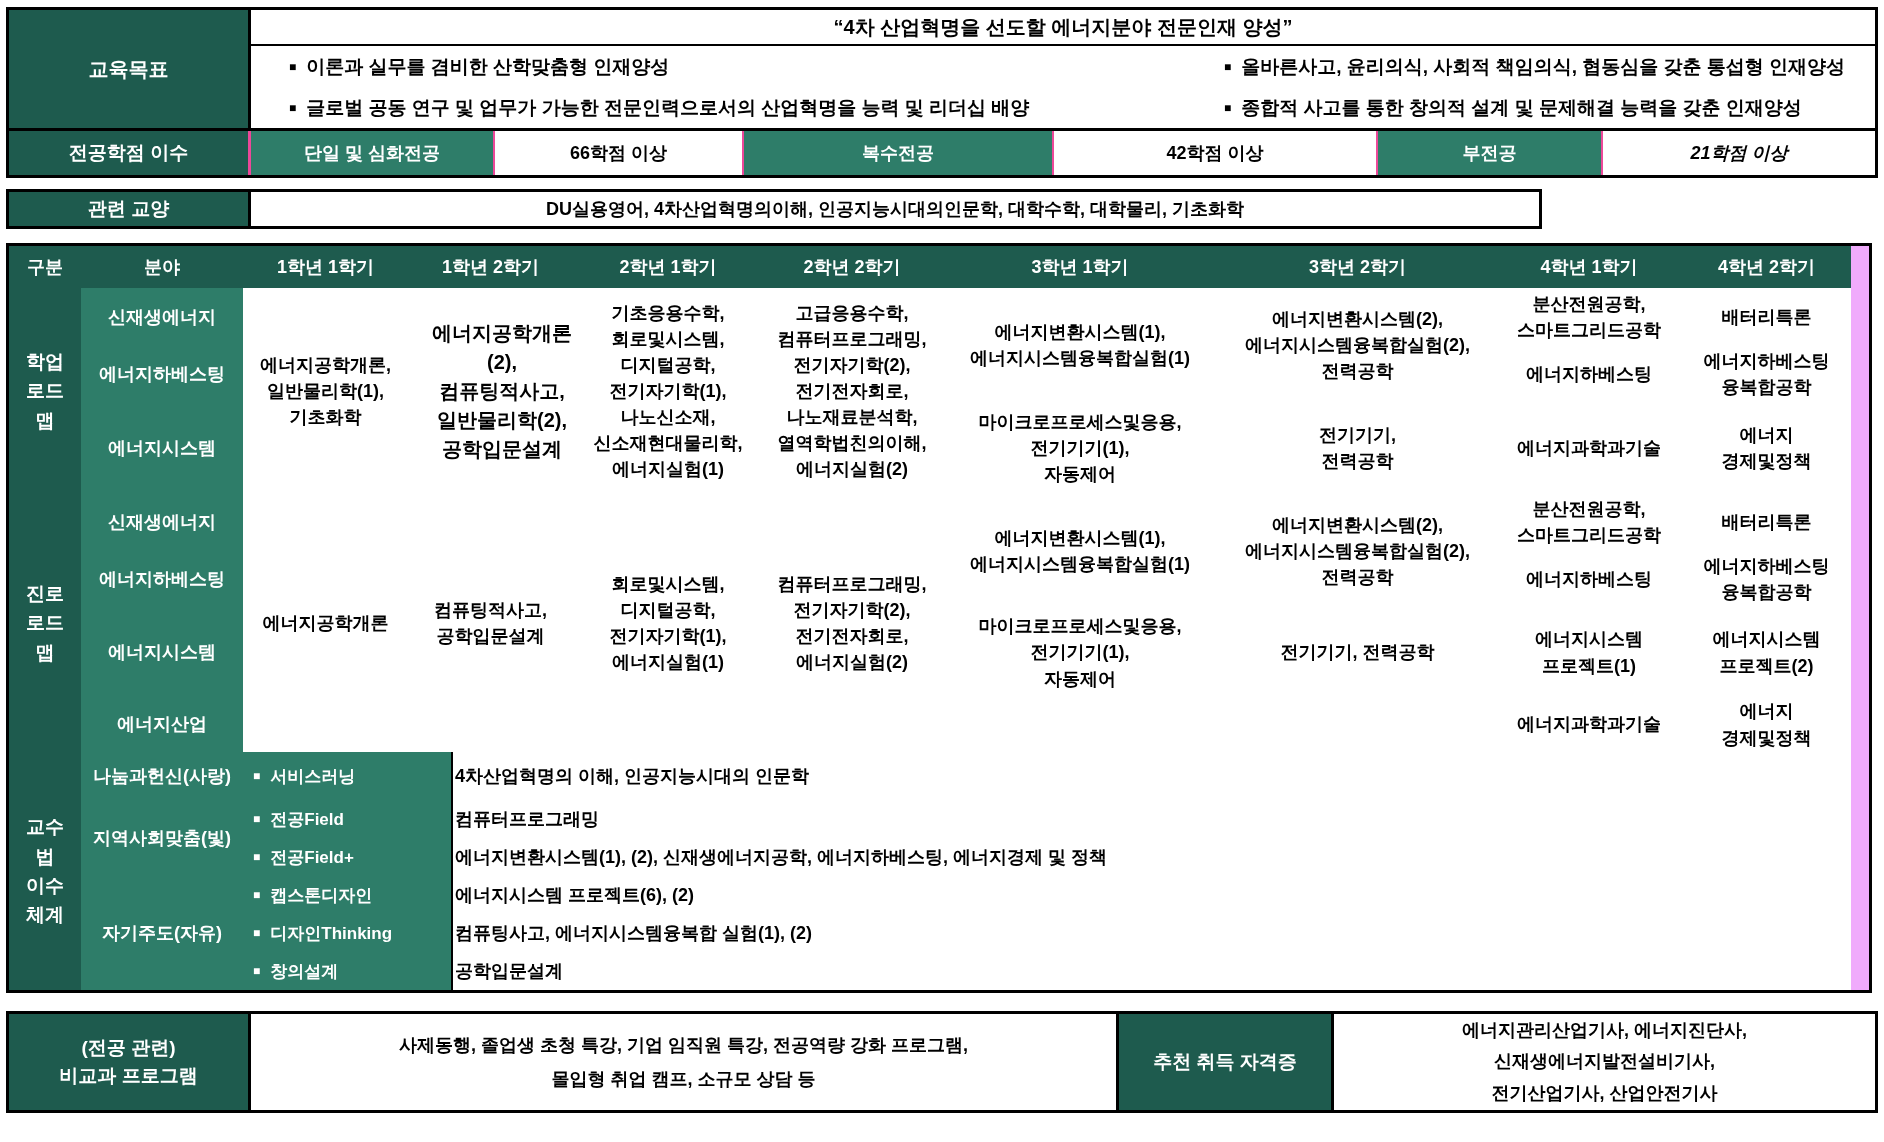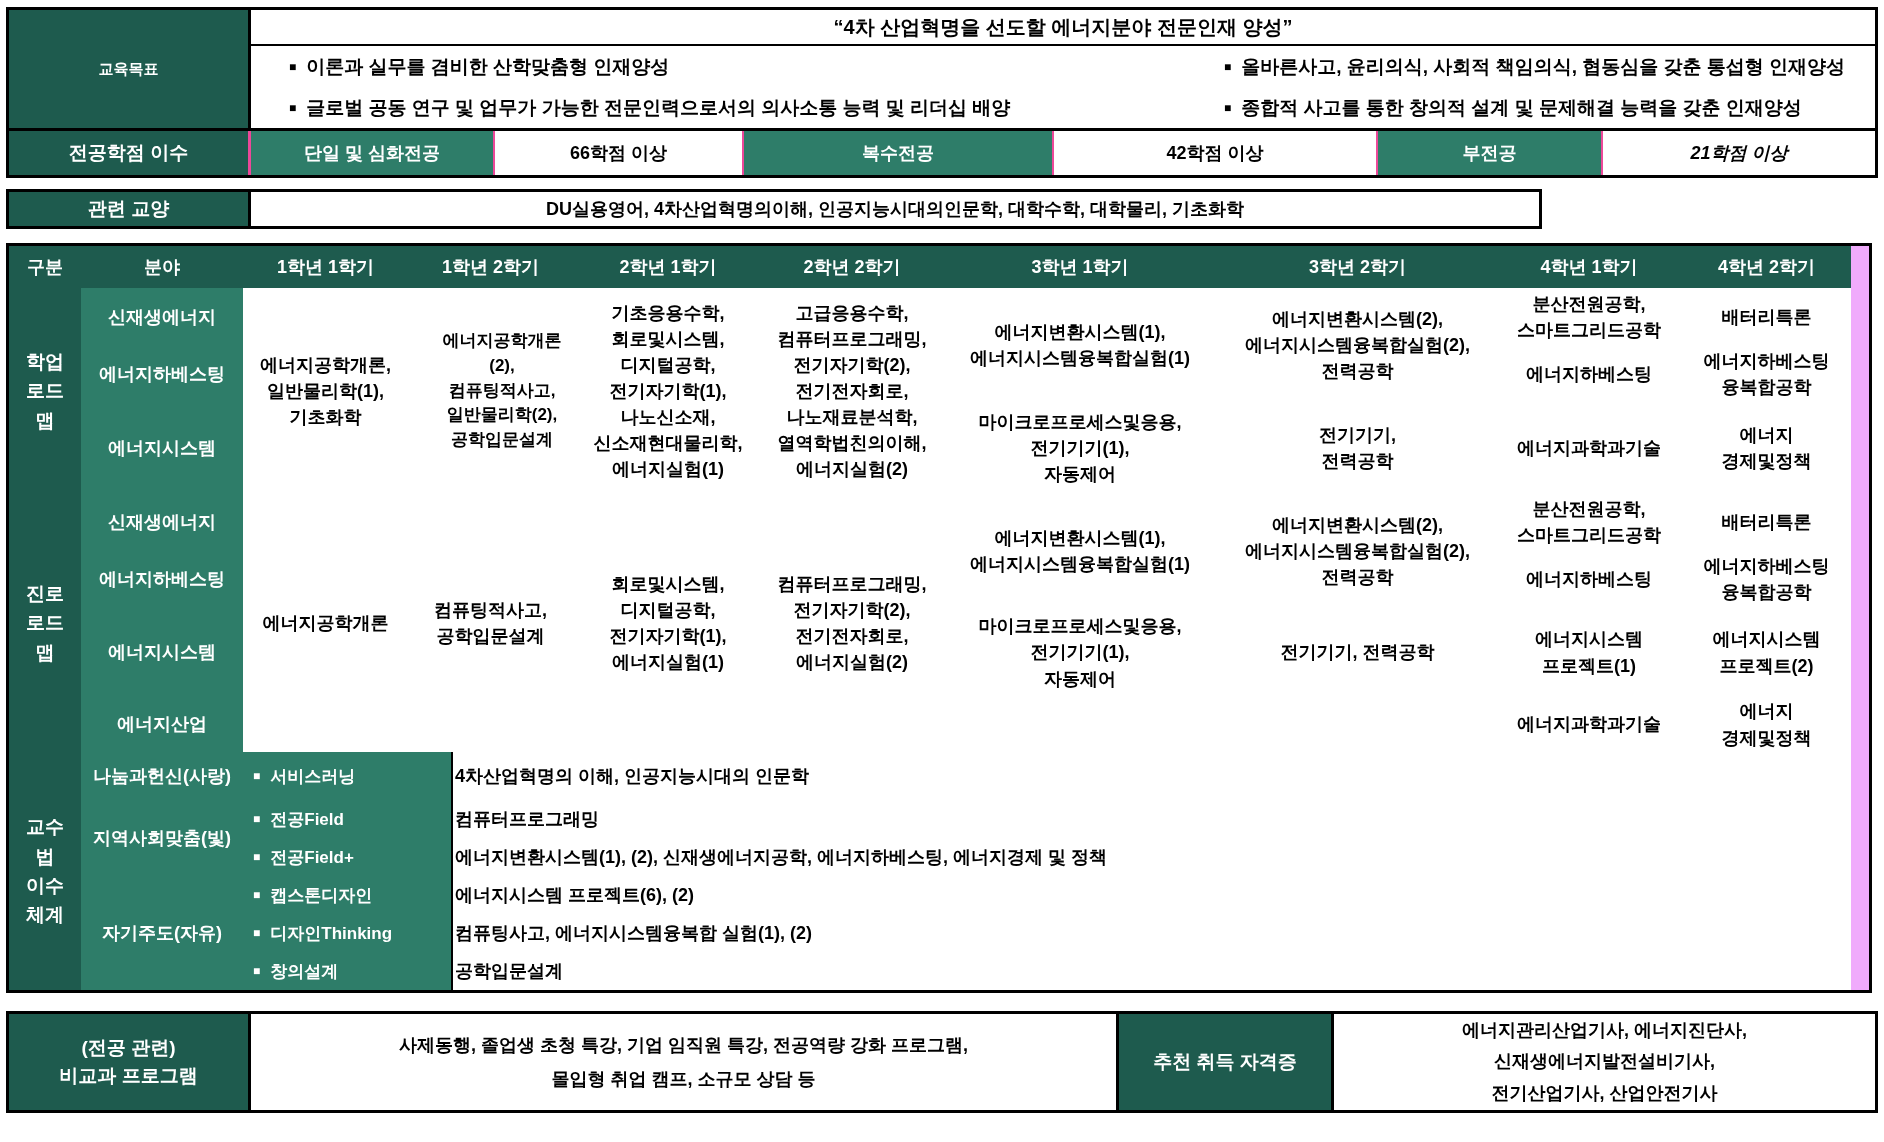--- a/index.html
+++ b/index.html
@@ -8,21 +8,21 @@
 
   .teal-d { background:#1e5b4e; color:#fff; }
   .teal-m { background:#2e7d69; color:#fff; }
   .white-c { background:#fff; color:#000; }
 
   .cell { display:flex; align-items:center; justify-content:center; text-align:center; white-space:pre-line; line-height:1.45; font-size:18px; }
 
   
   .block1 { border:3px solid #000; width:1872px; }
   .goals-wrap { display:flex; height:121px; border-bottom:3px solid #000; }
-  .goals-label { width:242px; border-right:3px solid #000; font-size:15px; }
+  .goals-label { width:242px; border-right:3px solid #000; font-size:20px; }
   .goals-right { flex:1; display:flex; flex-direction:column; }
   .goals-quote { height:36px; border-bottom:2px solid #000; font-size:20px; }
   .goals-bullets { flex:1; display:grid; grid-template-columns: 935px 1fr; grid-template-rows:1fr 1fr; }
   .bullet-row { display:flex; align-items:center; padding-left:38px; font-size:19px; white-space:nowrap; }
   .bullet-glyph { font-size:12px; margin-right:10px; }
 
   .credits { display:flex; height:44px; }
   .credits > div { border-right:2px solid #ec4899; }
   .credits > div:last-child { border-right:none; }
   .credits-label { width:242px; border-right-width:3px !important; font-size:19px; }
@@ -34,21 +34,21 @@
   .liberal-label { width:242px; border-right:3px solid #000; font-size:19px; }
   .liberal-content { flex:1; font-size:18px; }
 
   
   .maintable { margin-top:14px; border:3px solid #000; background:#f0abfc; display:grid; gap:0;
     grid-template-columns: 72px 162px 165px 165px 190px 178px 278px 277px 186px 169px;
     grid-template-rows: 42px 58px 56px 92px 56px 58px 89px 55px 48px 38px 38px 38px 38px 38px;
     width:1866px; }
   .hd { font-size:18px; }
   .vlabel { font-size:19px; line-height:1.55; }
-  .small { font-size:17px;padding-left:23px; }
+  .small { font-size:20px;padding-left:23px; }
   .ped-row { display:flex; align-items:stretch; background:#fff; }
   .ped-tag { width:210px; border-right:2px solid #000; display:flex; align-items:center; padding-left:10px; font-size:17px; color:#fff; background:#2e7d69; white-space:nowrap; }
   .ped-content { flex:1; display:flex; align-items:center; text-align:left; padding-left:2px; font-size:18px; background:#fff; white-space:pre-line; }
 
   
   .block5 { border:3px solid #000; width:1872px; height:102px; margin-top:18px; display:flex; }
   .extra-label { width:242px; border-right:3px solid #000; font-size:19px; }
   .extra-programs { width:868px; border-right:3px solid #000; font-size:18px; line-height:1.9; }
   .cert-label { width:215px; border-right:3px solid #000; font-size:19px; }
   .certs { flex:1; font-size:18px; line-height:1.75; }
@@ -67,21 +67,21 @@
           <div class="bullet-row">
               <span class="bullet-glyph">■</span>
               <span>이론과 실무를 겸비한 산학맞춤형 인재양성</span>
             </div>
           <div class="bullet-row">
               <span class="bullet-glyph">■</span>
               <span>올바른사고, 윤리의식, 사회적 책임의식, 협동심을 갖춘 통섭형 인재양성</span>
             </div>
           <div class="bullet-row">
               <span class="bullet-glyph">■</span>
-              <span>글로벌 공동 연구 및 업무가 가능한 전문인력으로서의 의사소통 능력 및 리더십 배양</span>
+              <span>글로벌 공동 연구 및 업무가 가능한 전문인력으로서의 산업혁명을 능력 및 리더십 배양</span>
             </div>
           <div class="bullet-row">
               <span class="bullet-glyph">■</span>
               <span>종합적 사고를 통한 창의적 설계 및 문제해결 능력을 갖춘 인재양성</span>
             </div>
         </div>
       </div>
     </div>
     <div class="credits">
       <div class="cell teal-d credits-label">전공학점 이수</div>

